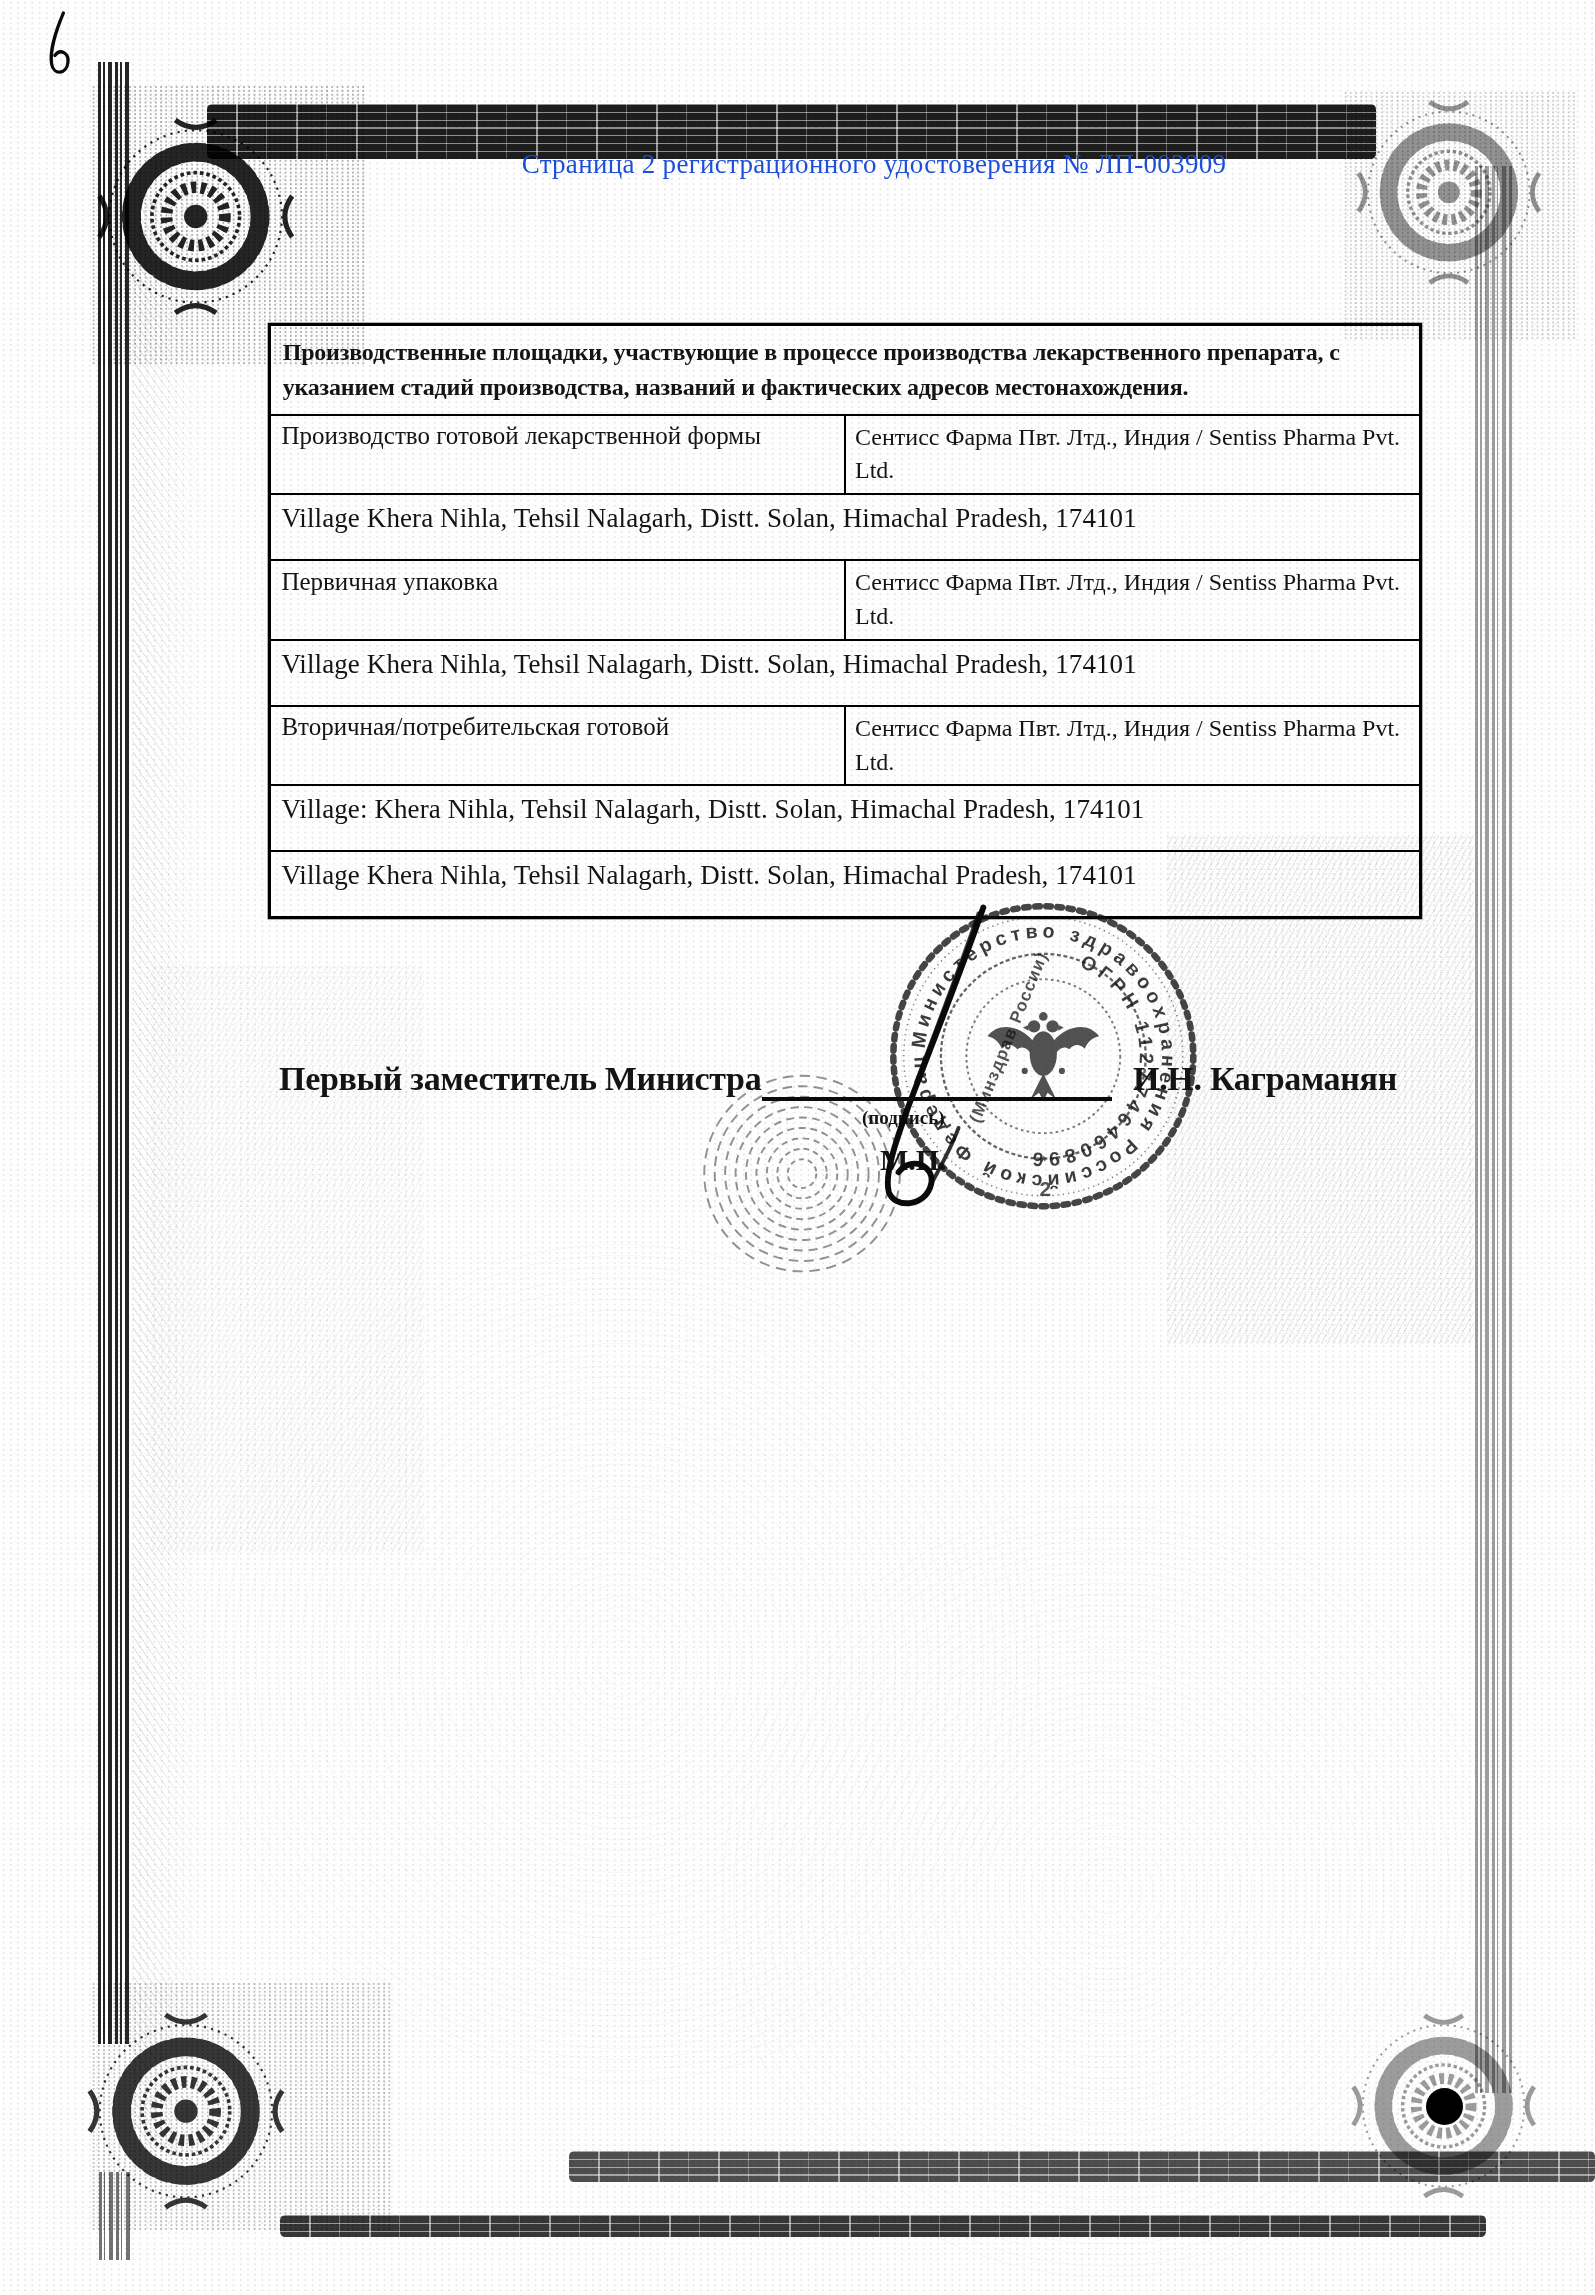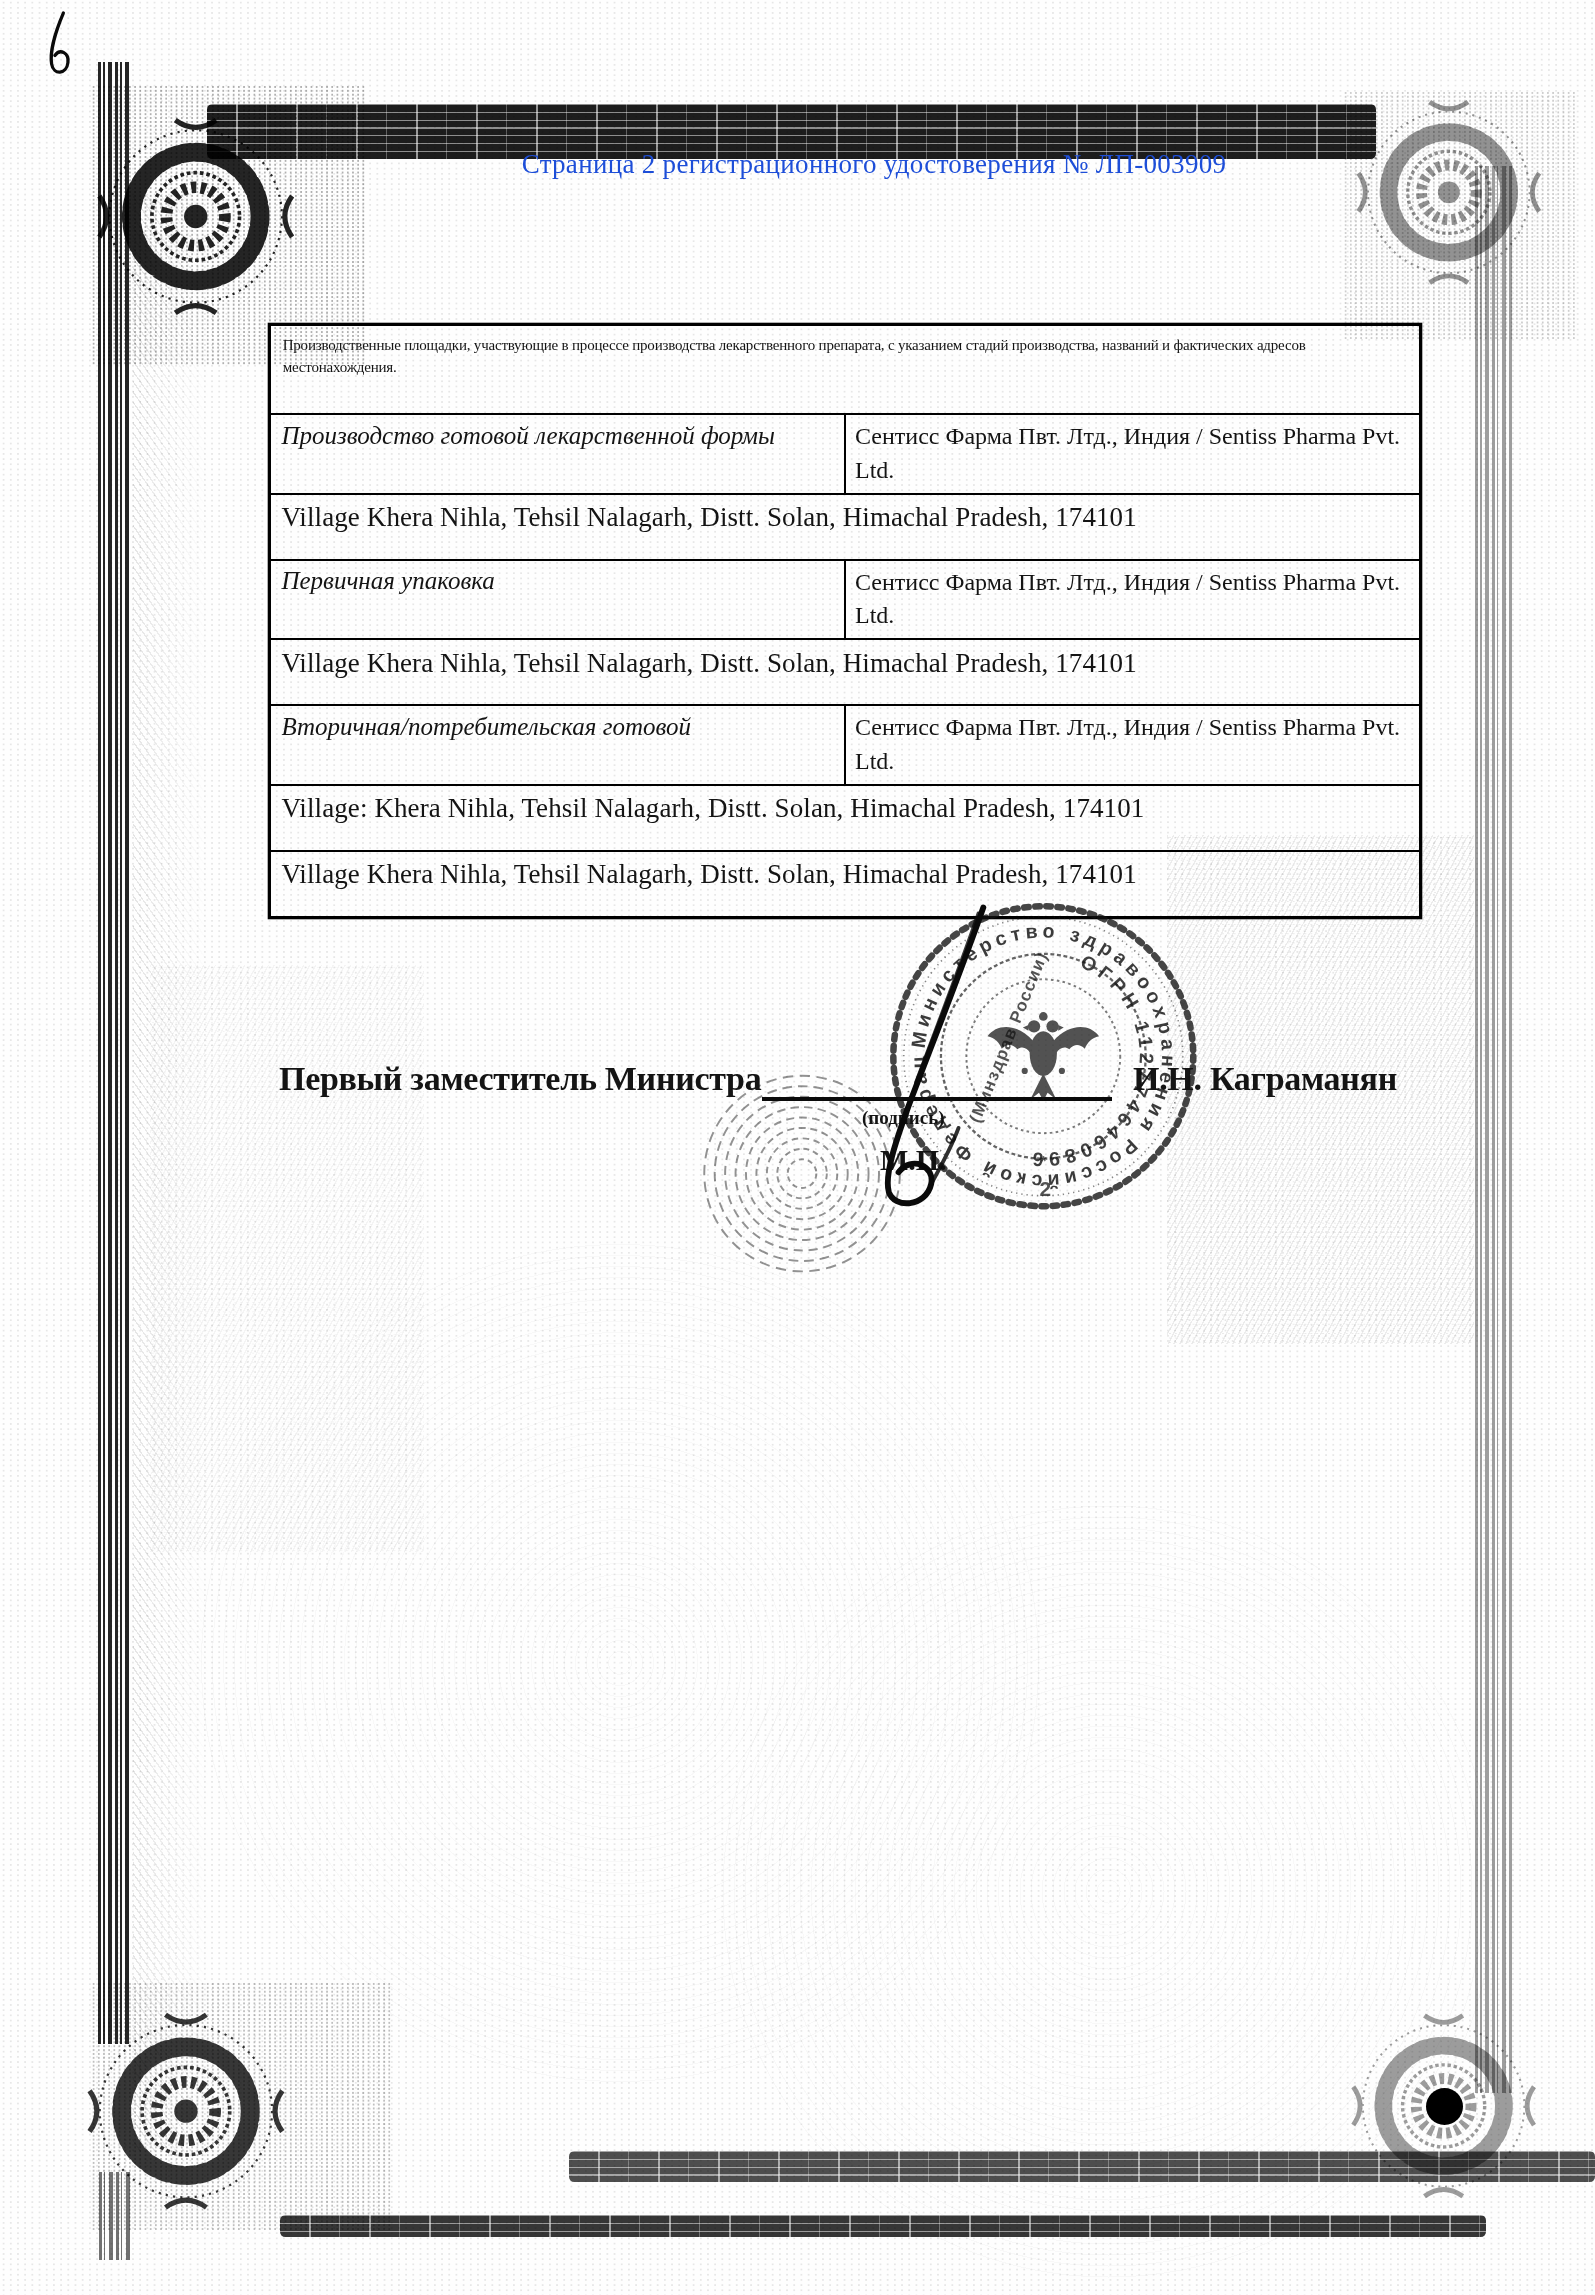--- a/index.html
+++ b/index.html
@@ -51,22 +51,22 @@
   
   .reg-table{
     position:absolute;left:269px;top:324px;width:1152px;
     border-collapse:collapse;table-layout:fixed;
     box-shadow:0 0 0 1.3px #000;
   }
   .reg-table td{border:2.6px solid #000;vertical-align:top;box-sizing:border-box;}
   .reg-table tr.header-row{height:89px;}
   .reg-table tr.stage-row{height:72px;}
   .reg-table tr.addr-row{height:66px;}
-  td.hcell{font-weight:normal;font-size:15px;line-height:1.45;padding:9px 11.7px;letter-spacing:-0.2px;}
-  td.stage{width:663px;font-style:italic;font-size:25px;padding:6.5px 10.4px;margin-top:40px;}
+  td.hcell{font-weight:bold;font-size:24px;line-height:1.45;padding:9px 11.7px;letter-spacing:-0.2px;}
+  td.stage{width:663px;font-size:25px;padding:6.5px 10.4px;margin-top:40px;}
   td.company{font-size:24px;line-height:1.4;padding:5.2px 9px;margin-left:8px;}
   td.addr{font-size:27px;padding:7.8px 10.4px;letter-spacing:0.1px;}
   
   .sig-role{position:absolute;left:279px;top:1060px;font-size:34px;font-weight:bold;letter-spacing:-0.3px;}
   .sig-name{position:absolute;left:1133px;top:1060px;font-size:34px;font-weight:bold;letter-spacing:-0.3px;}
   .sig-line{position:absolute;left:762px;top:1097px;width:350px;height:3.9px;background:#0a0a0a;z-index:4;}
   .sig-caption{position:absolute;left:862px;top:1107px;font-size:19px;font-weight:bold;z-index:4;}
   .seal-mark{position:absolute;left:880px;top:1143px;font-size:30px;font-weight:bold;z-index:4;}
   .content{position:relative;z-index:3;}
   .svg-layer{position:absolute;inset:0;z-index:1;pointer-events:none;}

